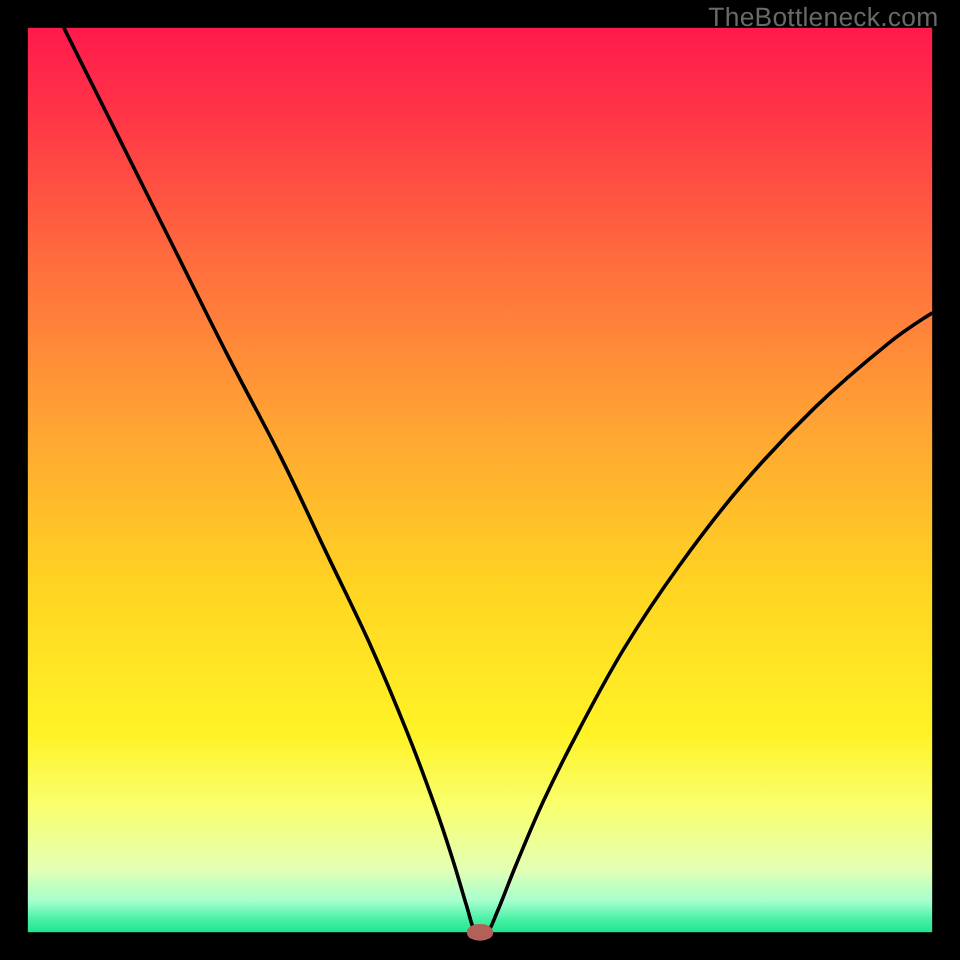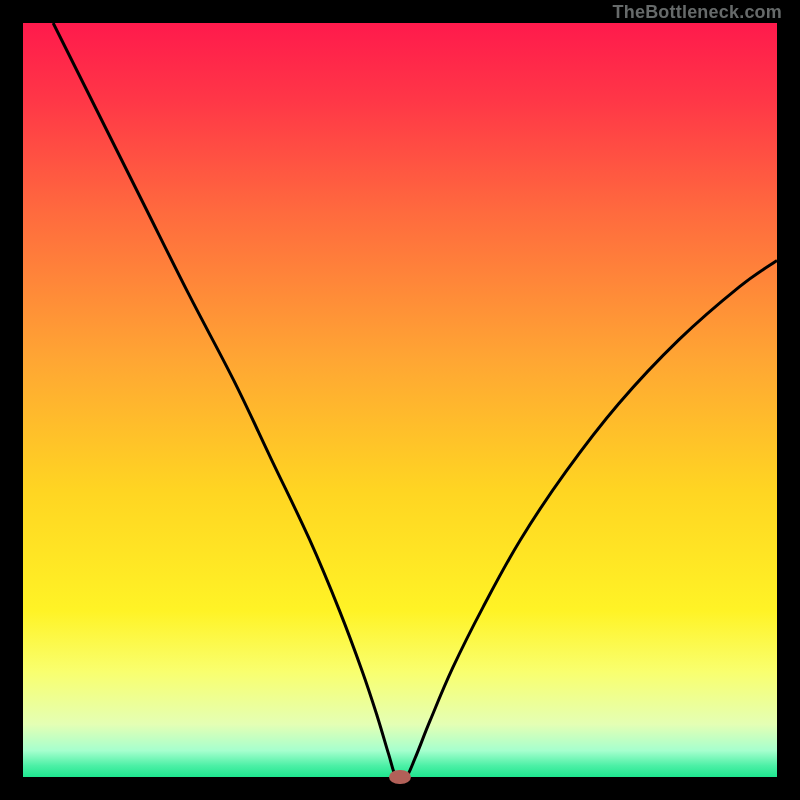--- a/index.html
+++ b/index.html
@@ -9,22 +9,22 @@
     background: #000;
     position: relative;
     font-family: Arial, Helvetica, sans-serif;
     overflow: hidden;
   }
   .watermark {
     position: absolute;
     top: 2px;
     right: 18px;
     color: #666a6a;
-    font-size: 18px;
-    font-weight: 700;
+    font-size: 22px;
+    font-weight: 400;
     z-index: 5;
     letter-spacing: 0.2px;
   }
   .frame {
     position: absolute;
     left: 23px;
     top: 23px;
     width: 754px;
     height: 754px;
     background: #000;

